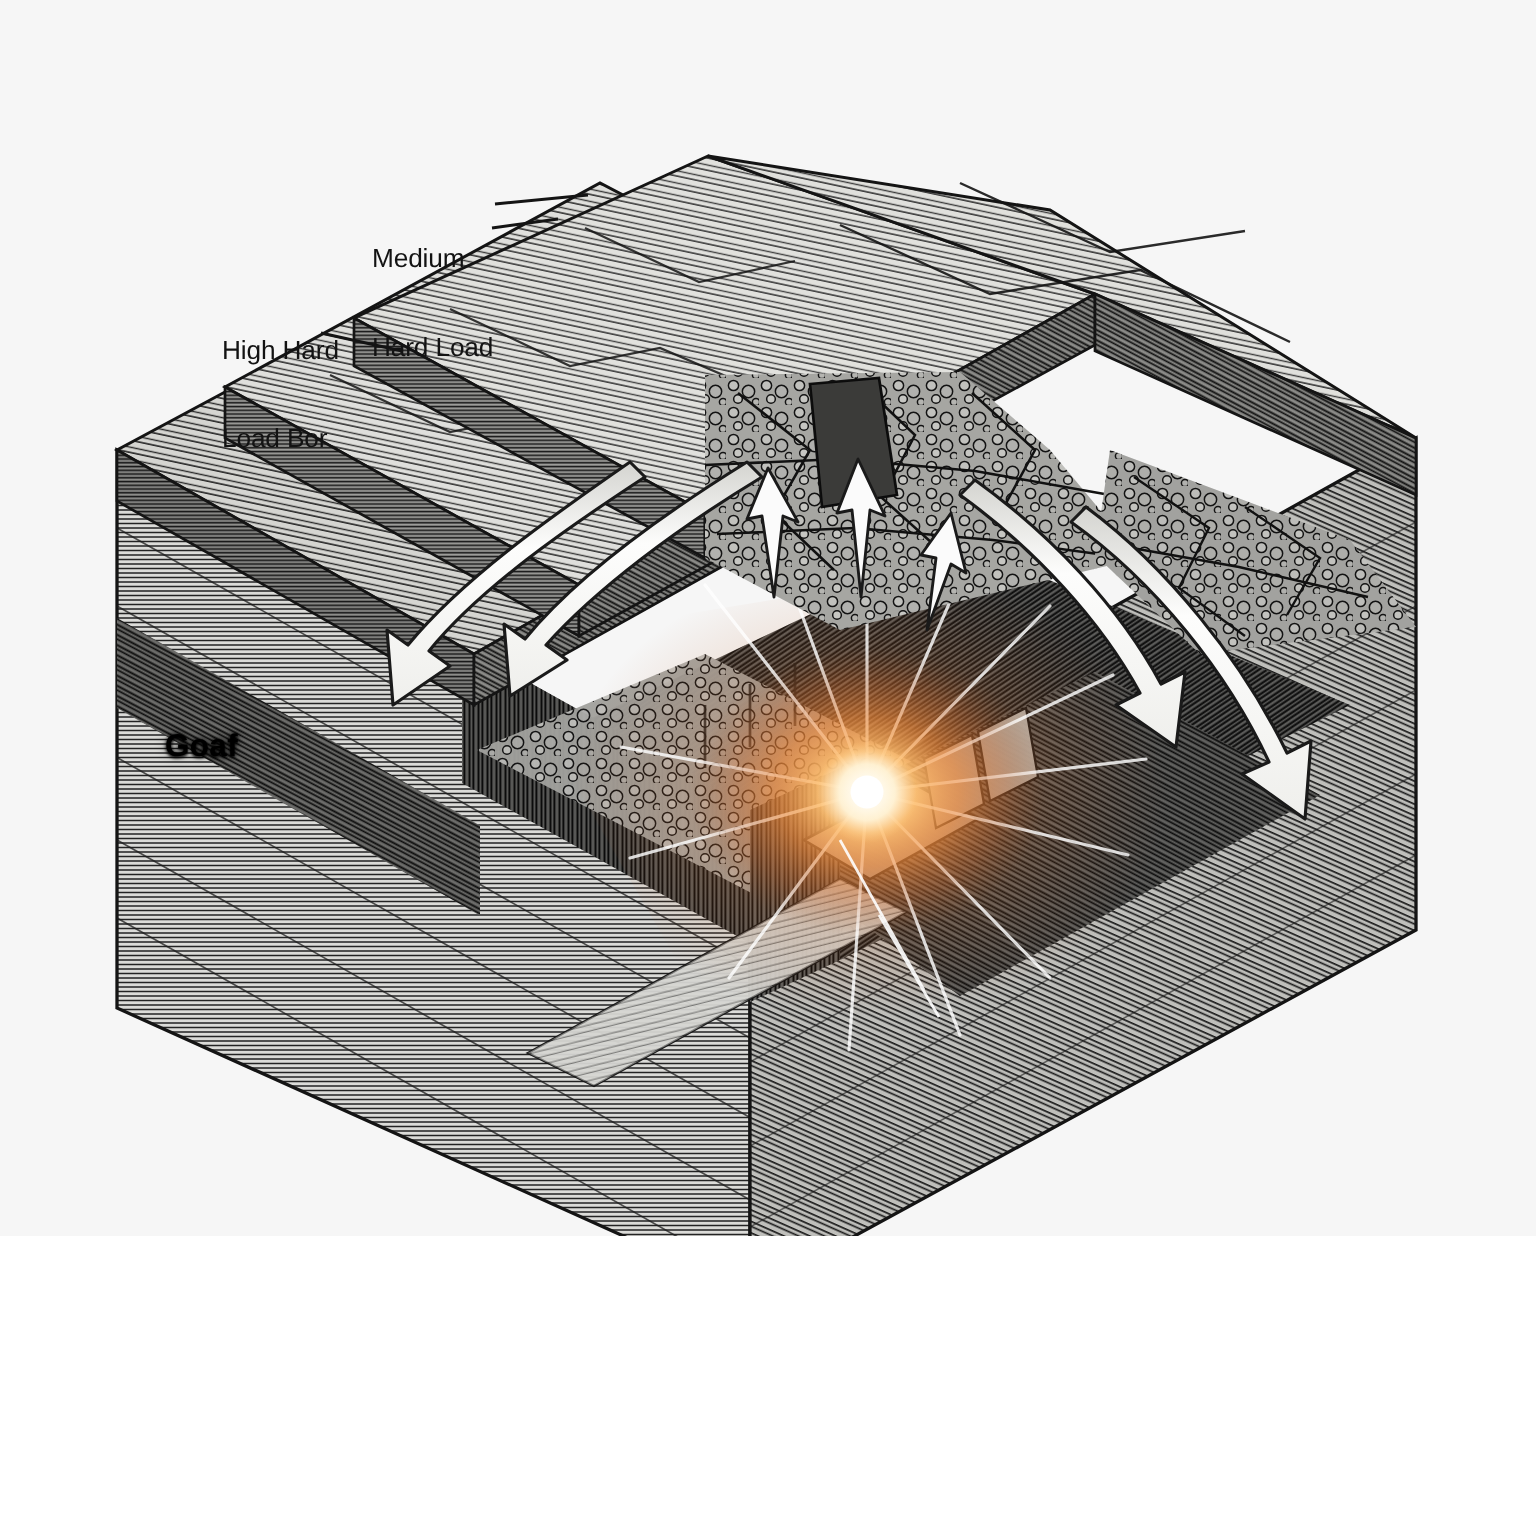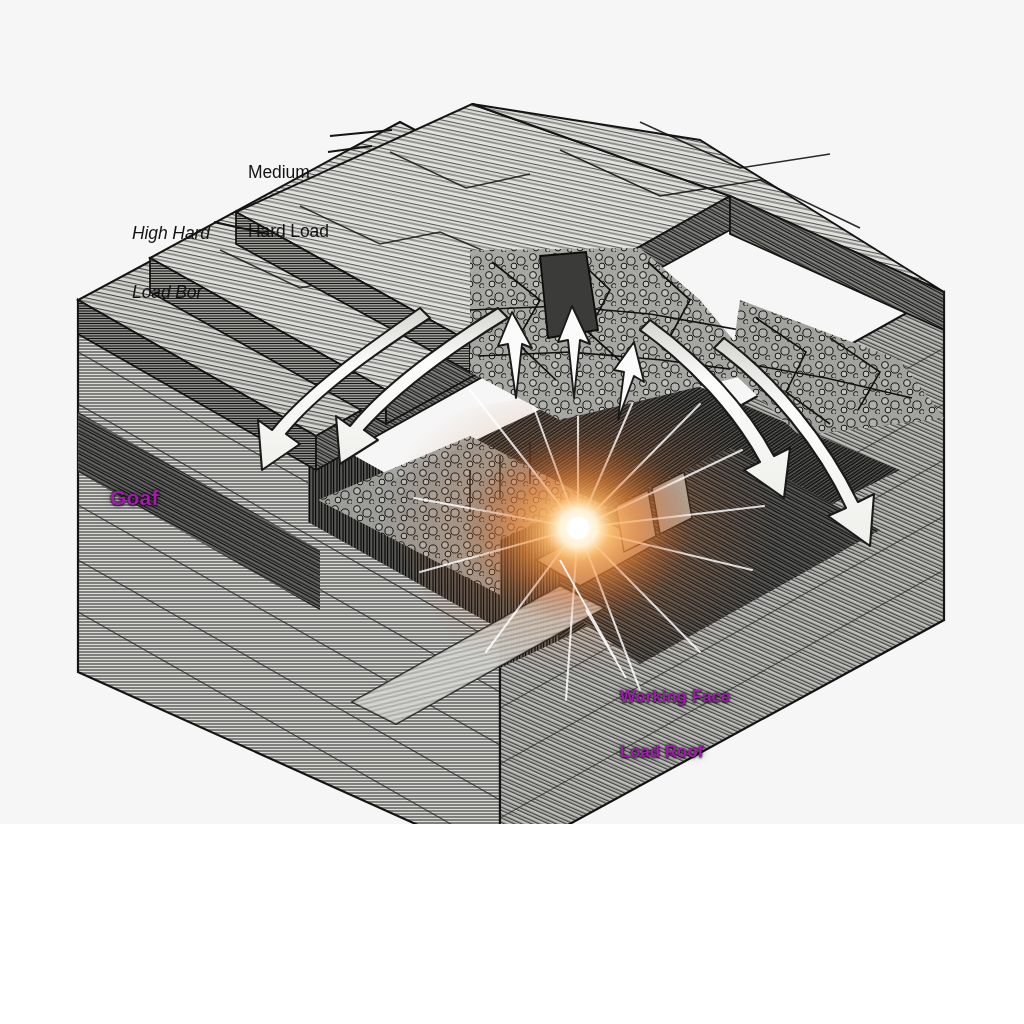--- a/index.html
+++ b/index.html
@@ -30,21 +30,21 @@
     pointer-events: none;
     line-height: 1.12;
   }
   .lbl-dark {
     color: #131313;
     font-size: 17.5px;
     font-weight: 400;
     letter-spacing: -0.1px;
   }
   .lbl-light {
-    color: #a21caf;
+    color: #000000;
     font-weight: 700;
     letter-spacing: 0.2px;
     text-shadow:
       0 0 3px rgba(0,0,0,.85),
       0 1px 2px rgba(0,0,0,.75),
       0 0 8px rgba(0,0,0,.45);
   }
   #lbl-goaf { font-size: 21px; }
   #lbl-face { font-size: 16.5px; }
 </style>
@@ -359,25 +359,21 @@
       <path d="M616,660 L560,560"></path>
       <path d="M626,678 L586,610"></path>
     </g>
   </svg>
 
   <div class="lbl lbl-dark" id="lbl-medium" style="left:248px; top:124px;">
     <div>Medium</div>
     <div>Hard Load</div>
   </div>
 
-  <div class="lbl lbl-dark" id="lbl-high" style="left:132px; top:185px;font-style:italic;">
+  <div class="lbl lbl-dark" id="lbl-high" style="left:148px; top:185px;">
     <div>High Hard</div>
     <div>Load Bor</div>
   </div>
 
   <div class="lbl lbl-light" id="lbl-goaf" style="left:110px; top:486px;">Goaf</div>
 
-  <div class="lbl lbl-light" id="lbl-face" style="left:620px; top:650px;">
-    <div>Working Face</div>
-    <div>Load Roof</div>
-  </div>
 
 </div>
 
 </body></html>

